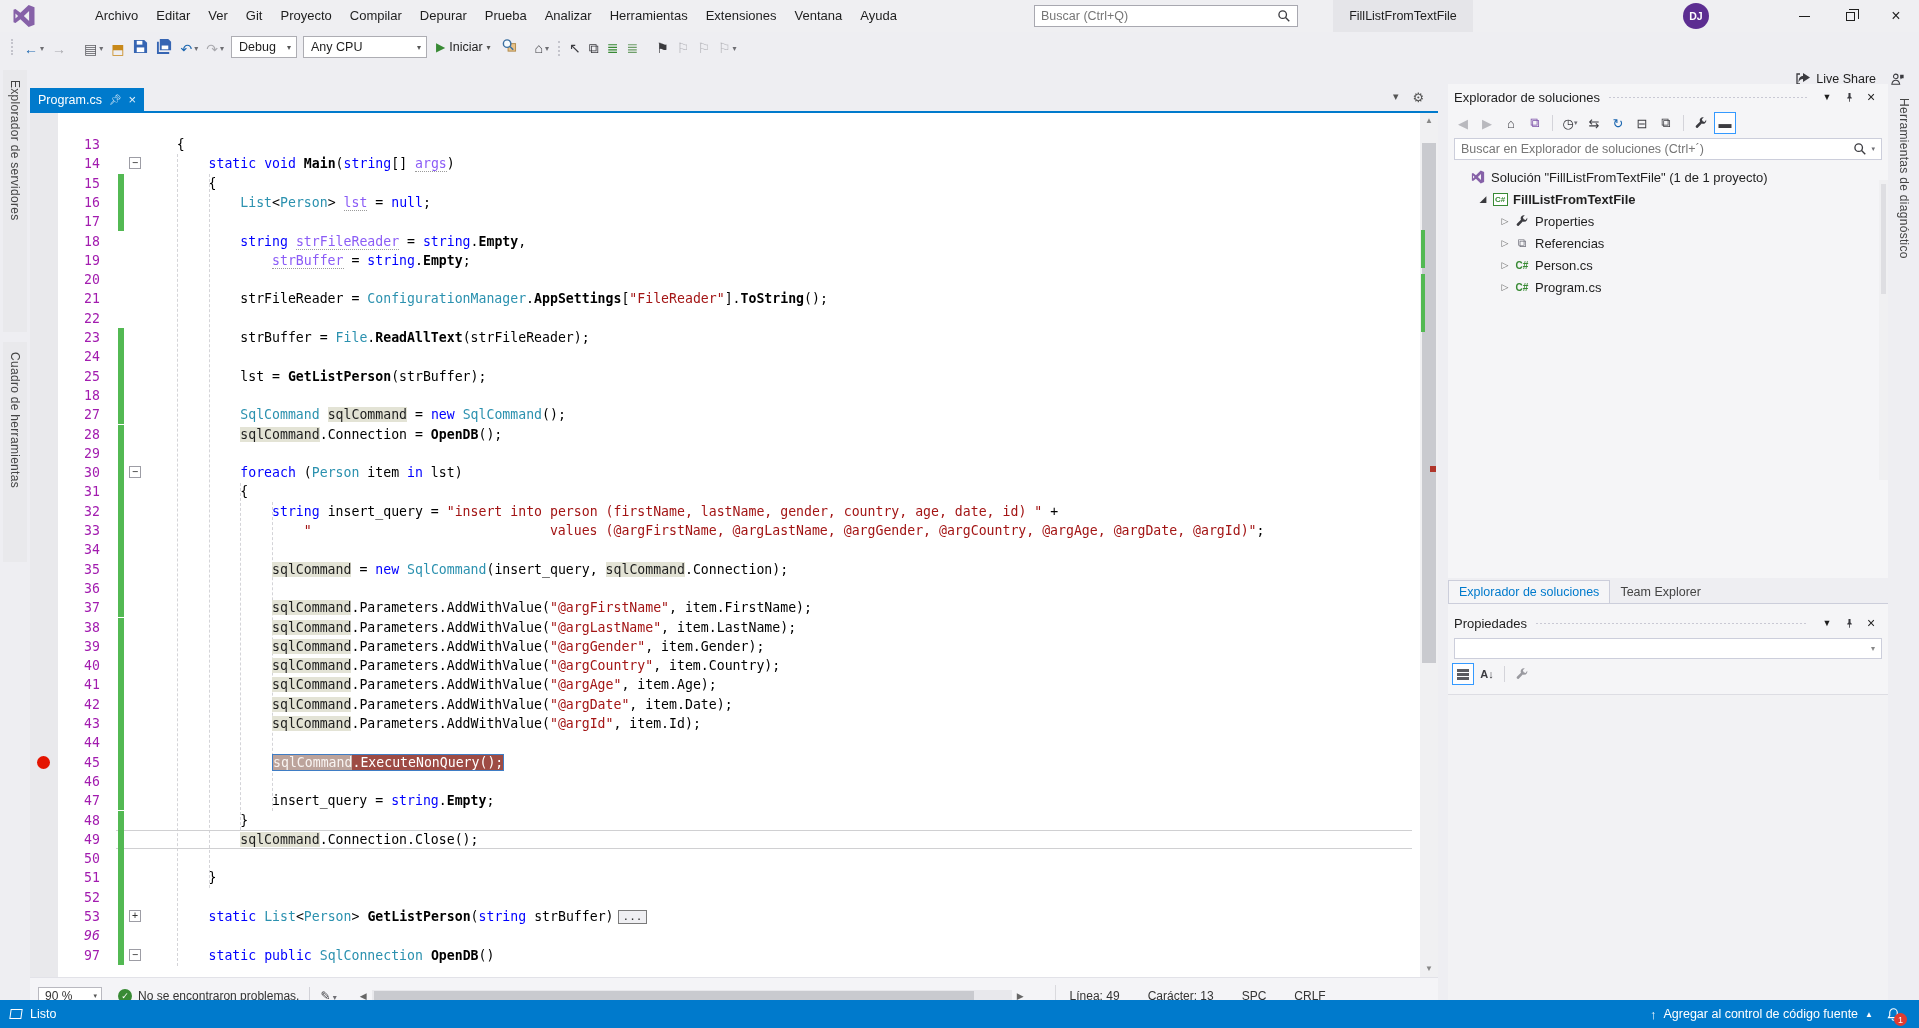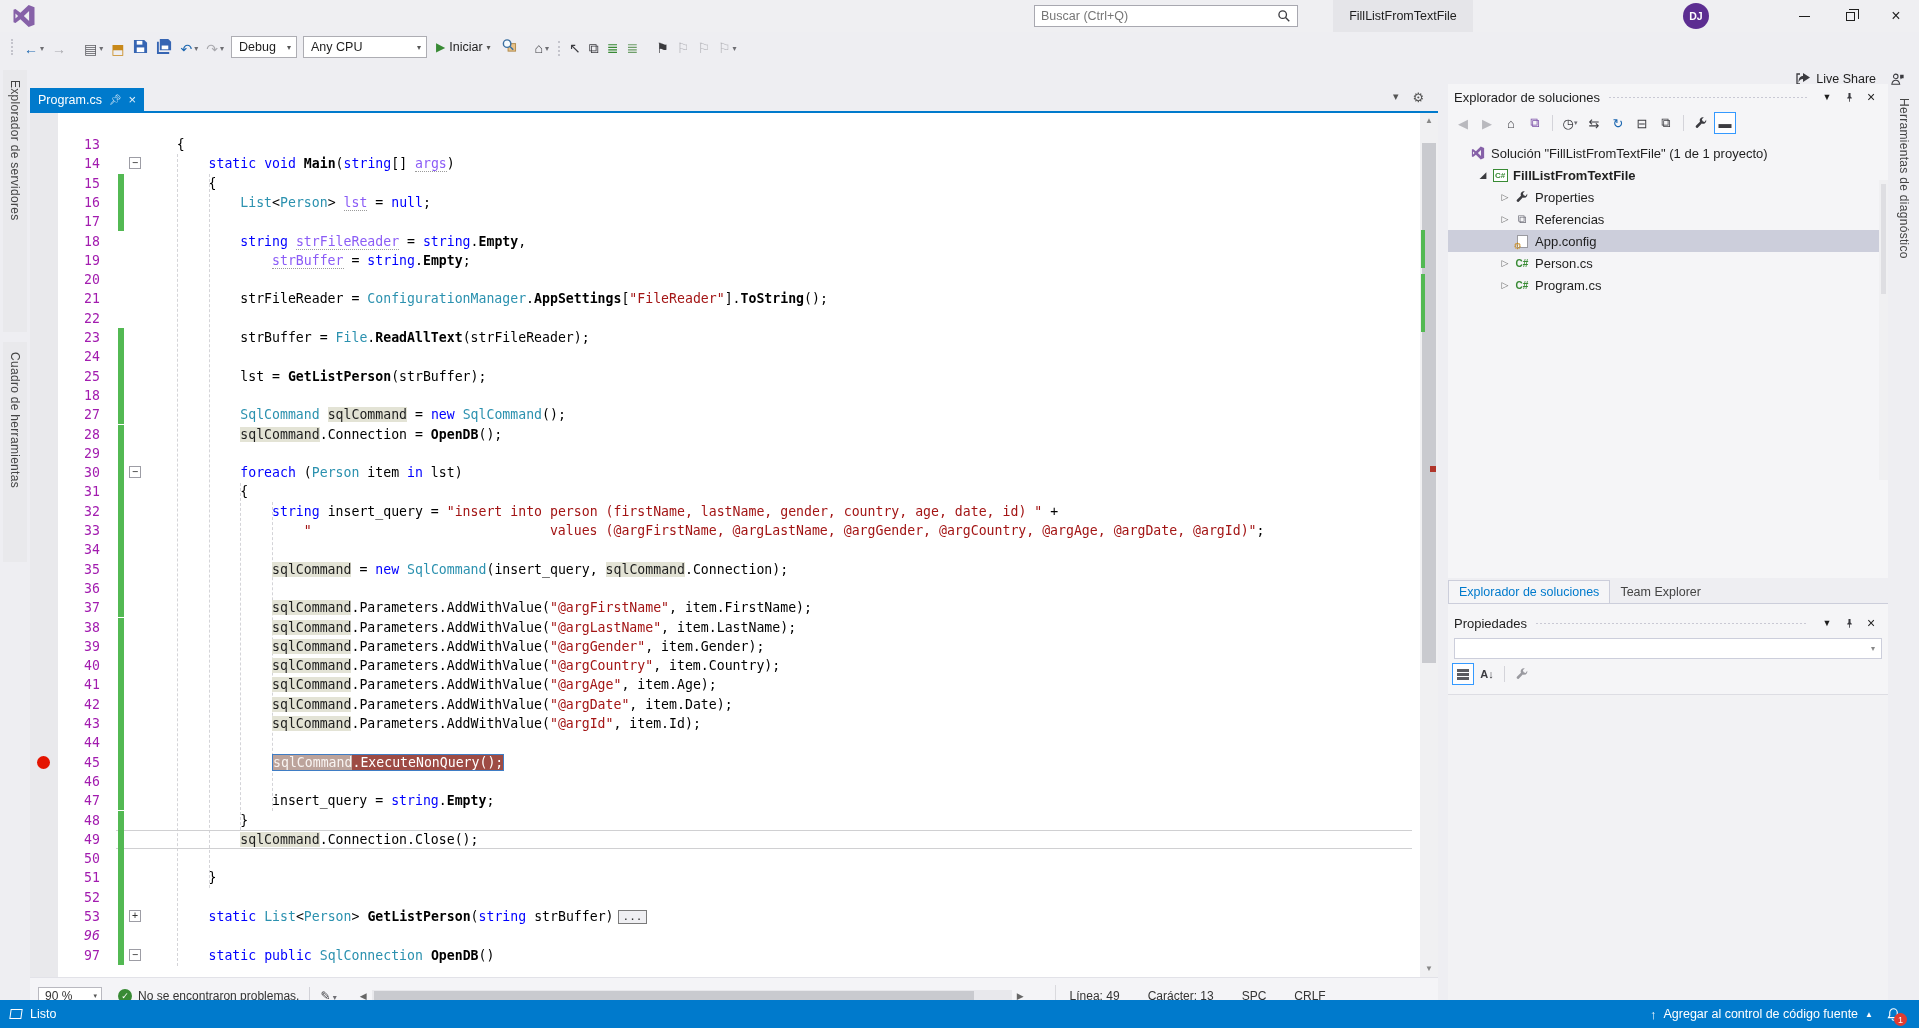--- a/index.html
+++ b/index.html
@@ -142,20 +142,35 @@
 <body>
 
 <div class="app">
 
   <div class="titlebar">
     <span class="vslogo ic">
         <svg width="24" height="24" viewBox="0 0 16 16">
           <path fill="#8661A8" d="M11.1 0.6 5.6 5.9 2.3 3.3 1 3.9v8.2l1.3.6 3.3-2.6 5.5 5.3 3.9-1.6V2.2zM11.4 4.6v6.8L7.9 8zM2.3 9.7V6.3L4.1 8z"></path>
         </svg>
       </span>
+    <div class="menubar">
+        <div class="menu-item">Archivo</div>
+        <div class="menu-item">Editar</div>
+        <div class="menu-item">Ver</div>
+        <div class="menu-item">Git</div>
+        <div class="menu-item">Proyecto</div>
+        <div class="menu-item">Compilar</div>
+        <div class="menu-item">Depurar</div>
+        <div class="menu-item">Prueba</div>
+        <div class="menu-item">Analizar</div>
+        <div class="menu-item">Herramientas</div>
+        <div class="menu-item">Extensiones</div>
+        <div class="menu-item">Ventana</div>
+        <div class="menu-item">Ayuda</div>
+      </div>
     <div class="q-search">
       <span class="ph">Buscar (Ctrl+Q)</span>
       <span class="ic">
           <svg width="14" height="14" viewBox="0 0 16 16">
             <circle cx="6.5" cy="6.5" r="4.3" fill="none" stroke="#3B3B40" stroke-width="1.5"></circle>
             <line x1="9.8" y1="9.8" x2="14" y2="14" stroke="#3B3B40" stroke-width="1.6"></line>
           </svg>
         </span>
     </div>
     <div class="sol-label">FillListFromTextFile</div>
@@ -405,20 +420,30 @@
       <span class="pti">⊟</span>
       <span class="pti">⧉</span>
       <span class="psep"></span>
       <span class="pti ic">
           <svg width="14" height="14" viewBox="0 0 16 16">
             <path fill="#3B3B40" d="M13.9 4.2a3.7 3.7 0 0 1-5 4.4l-4.6 4.7a1.5 1.5 0 0 1-2.1-2.1L6.8 6.5a3.7 3.7 0 0 1 4.4-5L9 3.7l.9 2.3 2.3.9z"></path>
           </svg>
         </span>
       <span class="pti boxed">▬</span>
     </div>
+    <div class="psearch">
+      <span class="ph">Buscar en Explorador de soluciones (Ctrl+´)</span>
+      <span class="ic">
+          <svg width="14" height="14" viewBox="0 0 16 16">
+            <circle cx="6.5" cy="6.5" r="4.3" fill="none" stroke="#3B3B40" stroke-width="1.5"></circle>
+            <line x1="9.8" y1="9.8" x2="14" y2="14" stroke="#3B3B40" stroke-width="1.6"></line>
+          </svg>
+        </span>
+      <span style="font-size:7px;color:#6E6E73;margin-left:4px">▾</span>
+    </div>
     <div class="tree" id="sol-tree">
         <div class="trow" style="padding-left: 6px;">
           <span class="arrow"></span>
           <span class="ticon">
             <svg width="14" height="14" viewBox="0 0 16 16">
               <path fill="#8661A8" d="M11.1 0.6 5.6 5.9 2.3 3.3 1 3.9v8.2l1.3.6 3.3-2.6 5.5 5.3 3.9-1.6V2.2zM11.4 4.6v6.8L7.9 8zM2.3 9.7V6.3L4.1 8z"></path>
             </svg>
           </span>
           <span class="lbl">Solución "FillListFromTextFile" (1 de 1 proyecto)</span>
         </div>
@@ -437,27 +462,20 @@
             </svg>
           </span>
           <span class="lbl">Properties</span>
         </div>
         <div class="trow" style="padding-left: 50px;">
           <span class="arrow">▷</span>
           <span class="ticon">
             <span class="refsicon">⧉</span>
           </span>
           <span class="lbl">Referencias</span>
-        </div>
-        <div class="trow sel" style="padding-left: 50px;">
-          <span class="arrow"></span>
-          <span class="ticon">
-            <span class="cfgicon"></span>
-          </span>
-          <span class="lbl">App.config</span>
         </div>
         <div class="trow" style="padding-left: 50px;">
           <span class="arrow">▷</span>
           <span class="ticon">
             <span class="csfile">C#</span>
           </span>
           <span class="lbl">Person.cs</span>
         </div>
         <div class="trow" style="padding-left: 50px;">
           <span class="arrow">▷</span>

